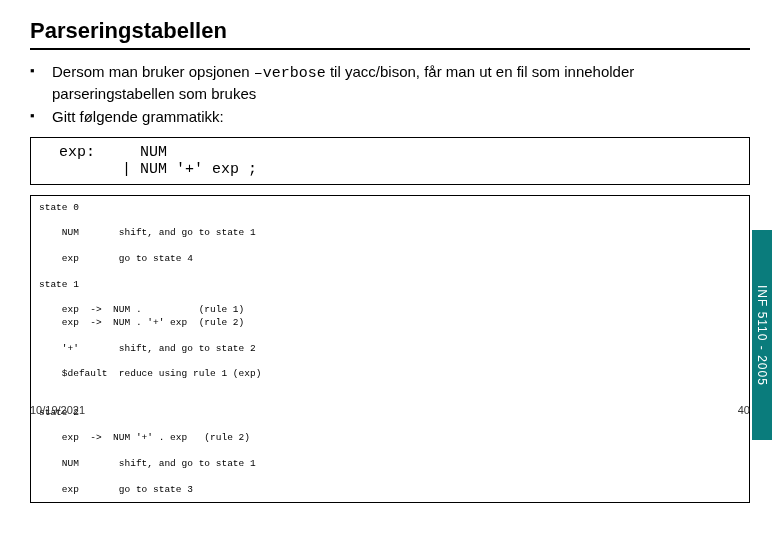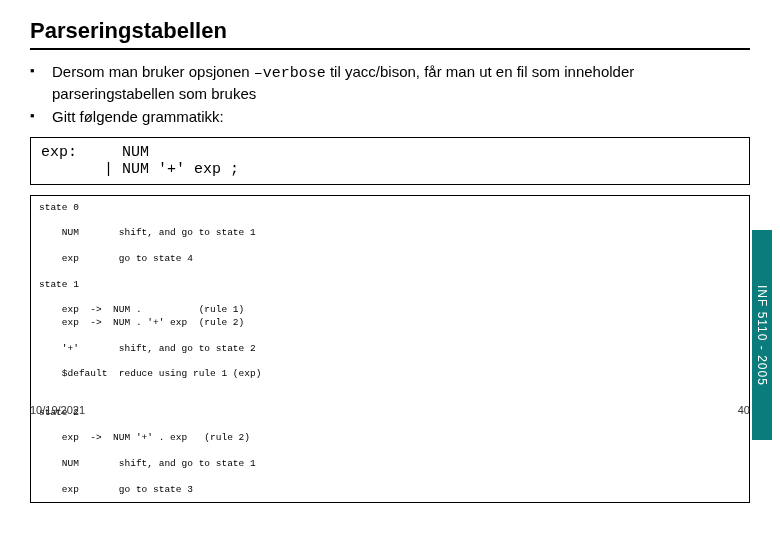--- a/index.html
+++ b/index.html
@@ -4,21 +4,21 @@
 <style>
   body { margin:0; padding:0; font-family: Arial, Helvetica, sans-serif; background:#fff; color:#000; width:780px; height:540px; position:relative; box-sizing:border-box; }
   .slide { padding: 18px 30px 0 30px; position:relative; height:424px; box-sizing:border-box; }
   .title { font-size:22px; font-weight:bold; margin:0 0 4px 0; }
   .rule { border-top:2px solid #000; margin:4px 0 12px 0; }
   .bullets { font-size:15px; line-height:1.35; margin:0 0 10px 0; }
   .bullets .row { display:flex; margin-bottom:2px; }
   .bullets .mk { width:22px; flex:0 0 22px; font-size:13px; }
   .bullets .tx { flex:1; }
   .mono { font-family: "Courier New", monospace; }
-  .gbox { border:1px solid #000; padding:6px 10px; font-family:"Courier New",monospace; font-size:15px; margin-bottom:10px; }
+  .gbox { border:1px solid #000; padding:6px 28px; font-family:"Courier New",monospace; font-size:15px; margin-bottom:10px; }
   .cols { display:flex; gap:12px; }
   .col { flex:1; border:1px solid #000; padding:6px 8px; font-family:"Courier New",monospace; font-size:9.5px; white-space:pre; line-height:1.35; box-sizing:border-box; }
   .sidebar { position:absolute; right:8px; top:230px; width:20px; height:210px; background:#0a7c7c; color:#fff; display:flex; align-items:center; justify-content:center; writing-mode:vertical-rl; font-size:12px; letter-spacing:1px; }
   .footer { position:absolute; bottom:8px; left:30px; right:30px; display:flex; justify-content:space-between; font-size:11px; color:#333; }
 </style>
 </head>
 <body>
 
 <div class="slide">
   <h1 class="title">Parseringstabellen</h1>

